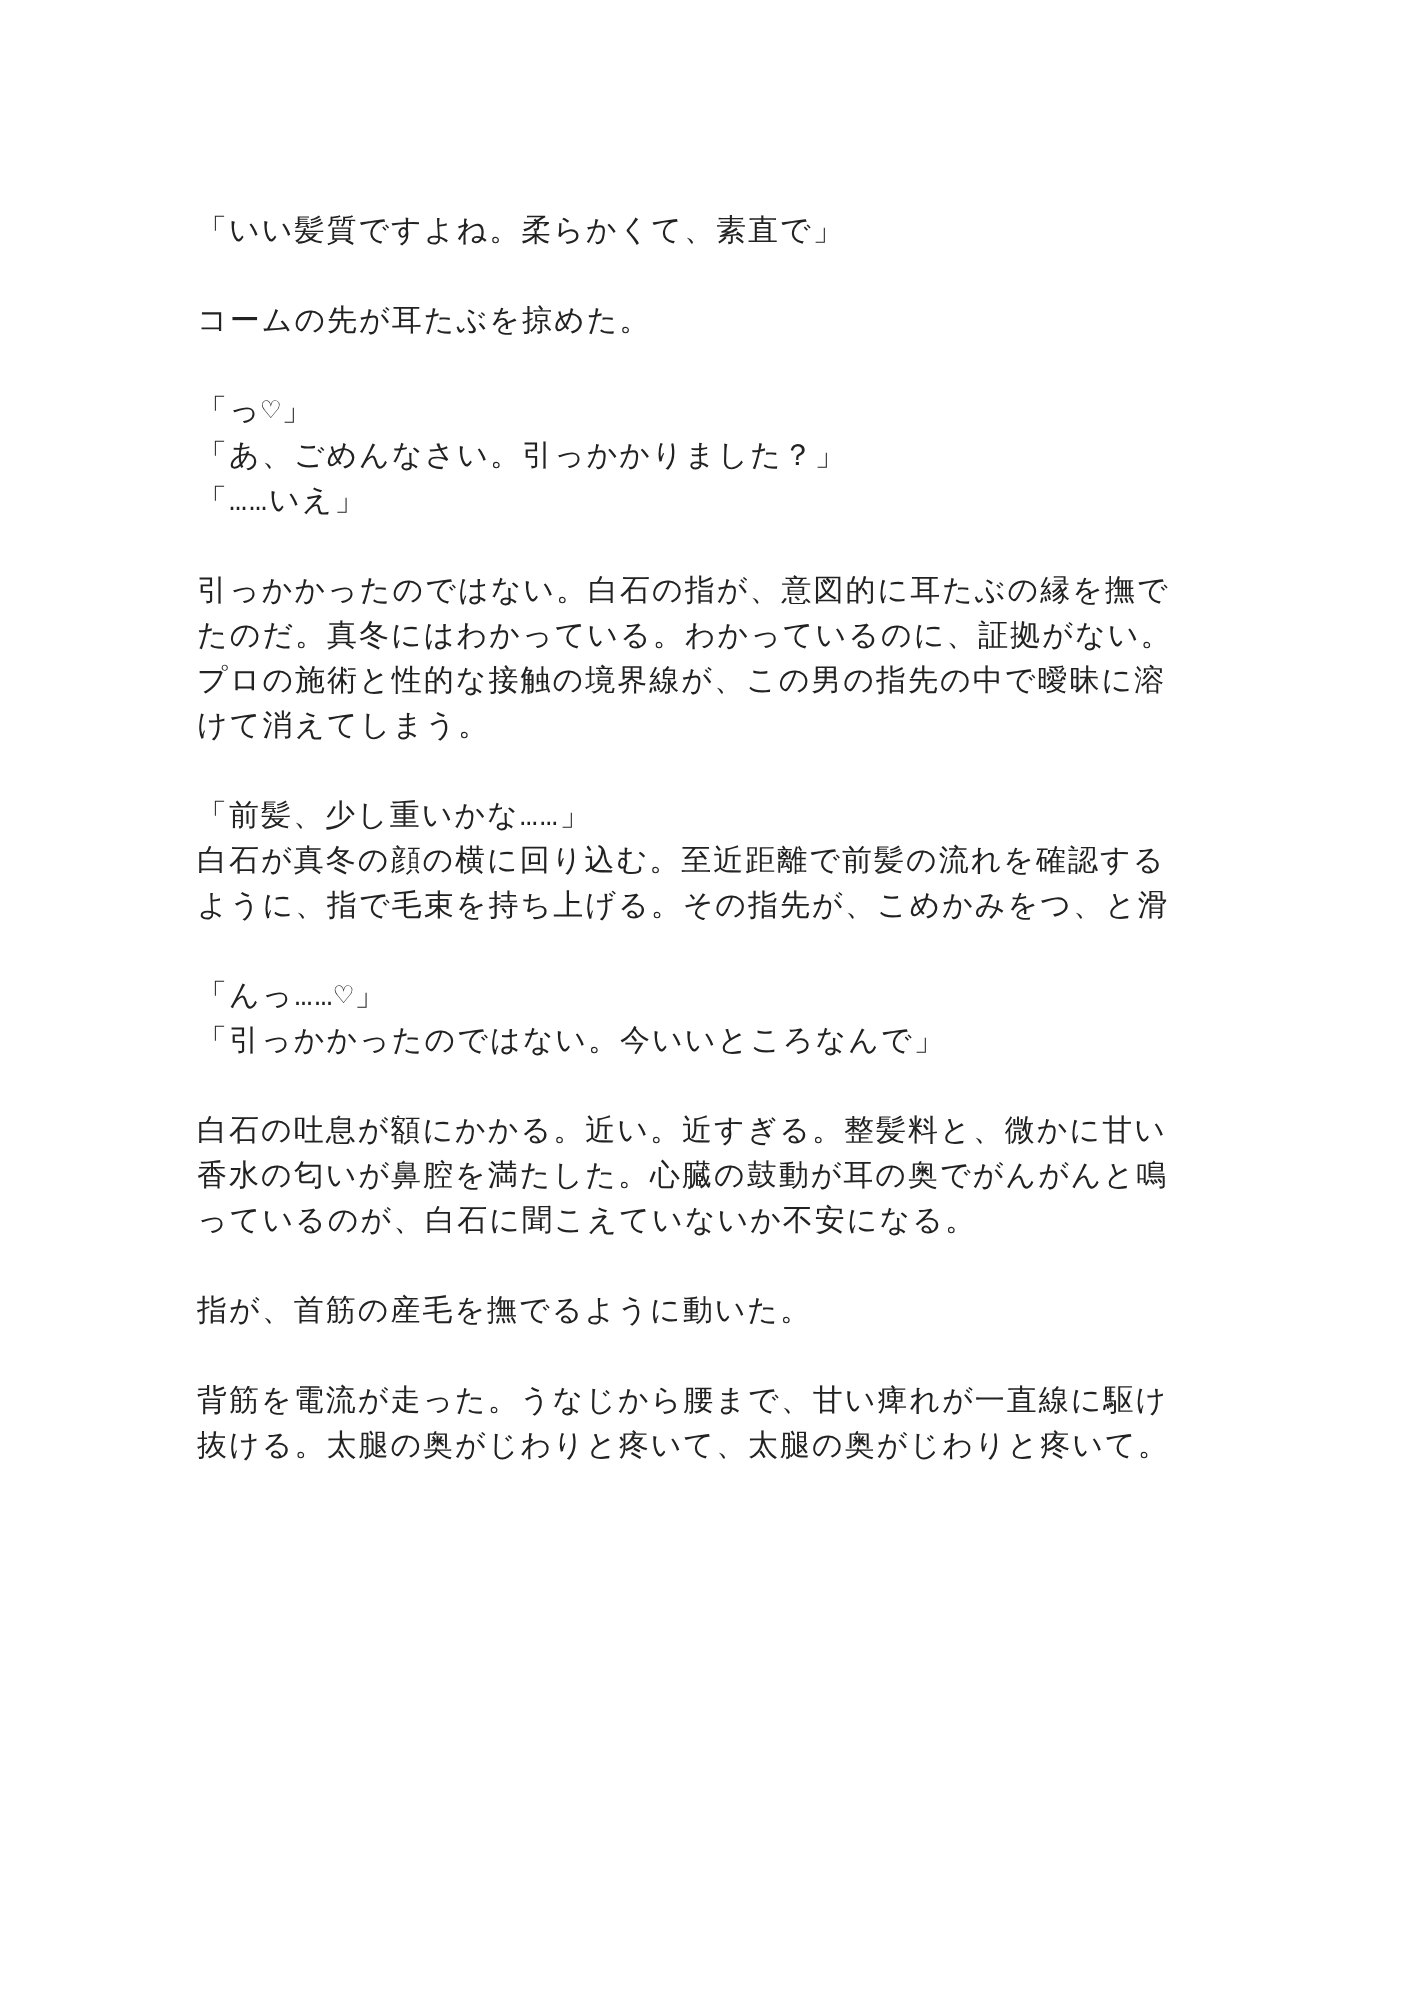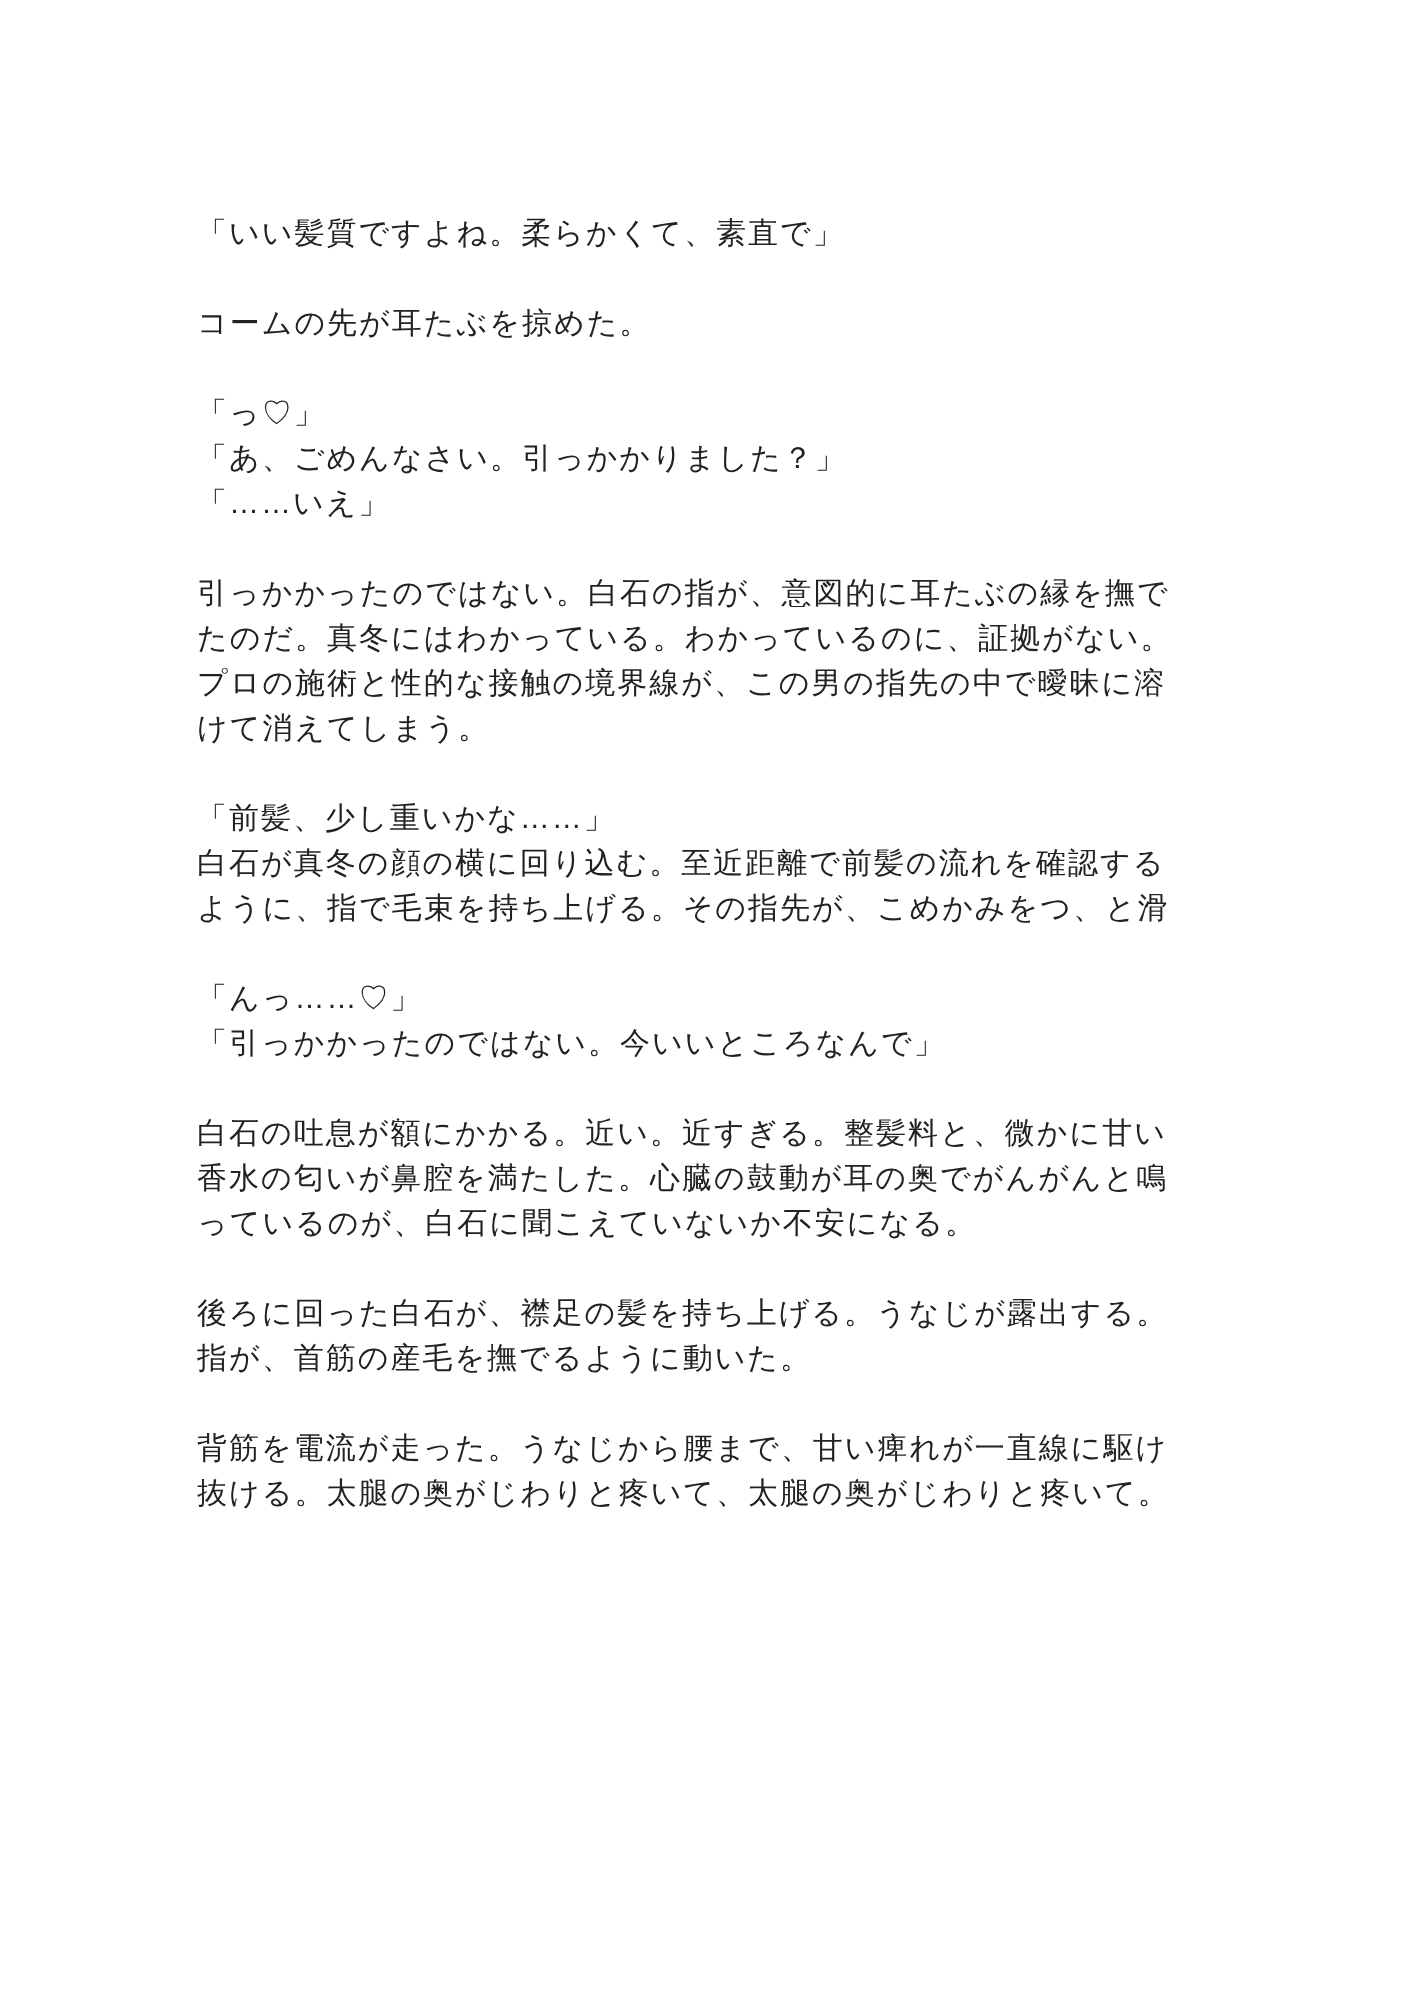--- a/index.html
+++ b/index.html
@@ -20,21 +20,21 @@
     left: 197px;
     width: 990px;
   }
   p.para {
     margin: 0 0 45px 0;
     padding: 0;
   }
   .line {
     display: block;
     white-space: pre;
-    font-family: Liberation Sans, sans-serif;
+    font-family: Liberation Mono, monospace;
     font-size: 30px;
     line-height: 45px;
     letter-spacing: 2px;
     color: #222222;
     text-align: left;
   }
 </style>
 </head>
 <body>
 
@@ -65,21 +65,20 @@
       <p class="para">
         <span class="line">「んっ……♡」</span>
         <span class="line">「引っかかったのではない。今いいところなんで」</span>
       </p>
       <p class="para">
         <span class="line">白石の吐息が額にかかる。近い。近すぎる。整髪料と、微かに甘い</span>
         <span class="line">香水の匂いが鼻腔を満たした。心臓の鼓動が耳の奥でがんがんと鳴</span>
         <span class="line">っているのが、白石に聞こえていないか不安になる。</span>
       </p>
       <p class="para">
-        <span class="line">後ろに回った白石が、襟足の髪を持ち上げる。うなじが露出する。</span>
         <span class="line">指が、首筋の産毛を撫でるように動いた。</span>
       </p>
       <p class="para">
         <span class="line">背筋を電流が走った。うなじから腰まで、甘い痺れが一直線に駆け</span>
         <span class="line">抜ける。太腿の奥がじわりと疼いて、太腿の奥がじわりと疼いて。</span>
       </p>
     </div>
 </div>
 
 </body></html>

